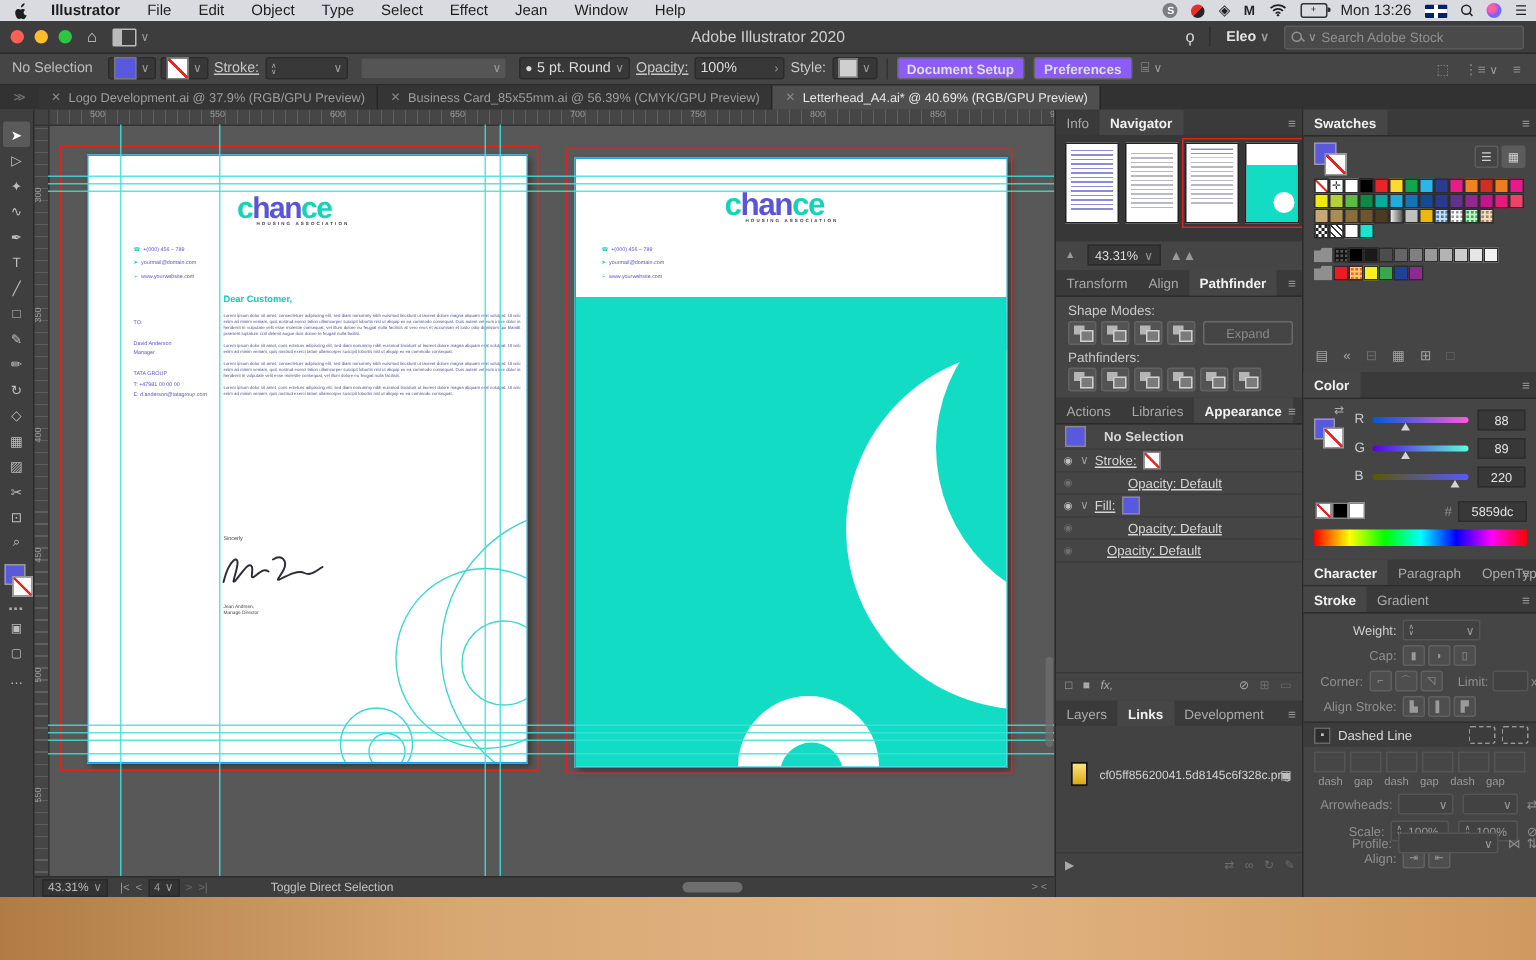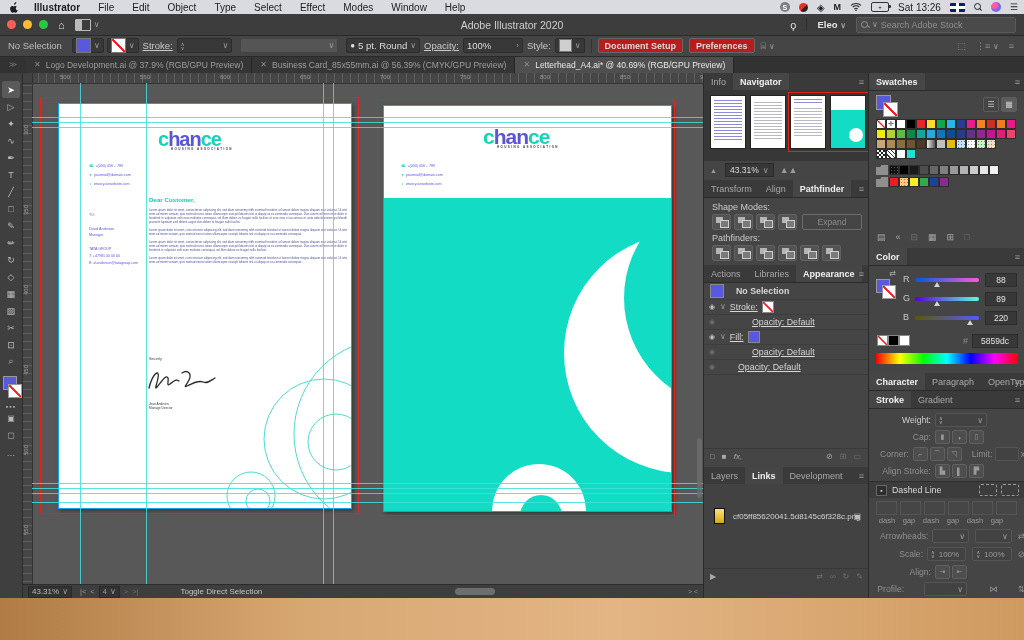--- a/index.html
+++ b/index.html
@@ -36,21 +36,21 @@
   .homeic{color:#d5d5d5;font-size:11px;margin-left:10px;}
   .layout-ic{width:14px;height:10px;border:1px solid #bbb;border-radius:1px;background:linear-gradient(90deg,#bbb 0 40%,#0000 40%);margin-left:10px;}
   
   #controlbar{position:absolute;left:0;top:35px;width:1024px;height:21px;background:#454545;border-bottom:1px solid #2a2a2a;display:flex;align-items:center;font-size:9.5px;color:#c8c8c8;z-index:50;}
   .cb-lab{margin:0 4px;white-space:nowrap;}
   .cb-lab.u{text-decoration:underline;}
   .cbfield{background:#383838;border:1px solid #2c2c2c;border-radius:2px;height:13px;display:flex;align-items:center;padding:0 3px;gap:3px;color:#ddd;}
   .chip{width:13px;height:13px;border:1px solid #777;background:#5859dc;display:inline-block;}
   .chip.none{background:linear-gradient(to top right,#fff 44%,#e22 46% 54%,#fff 56%);}
   .chev{color:#9a9a9a;font-size:8px;}
-  .cbbtn{border:1px solid #666;border-radius:2px;height:13px;display:flex;align-items:center;padding:0 6px;color:#ddd;background:#b91c1c;font-size:9px;font-weight:bold;}
+  .cbbtn{border:1px solid #666;border-radius:2px;height:13px;display:flex;align-items:center;padding:0 6px;color:#ddd;background:#8b5cf6;font-size:9px;font-weight:bold;}
   .sep{width:1px;height:14px;background:#333;margin:0 6px;}
   .stepper{display:inline-flex;flex-direction:column;font-size:5px;color:#aaa;line-height:4px;margin-right:2px;}
   
   #tabbar{position:absolute;left:0;top:56px;width:1024px;height:17px;background:#323232;display:flex;align-items:flex-end;z-index:45;}
   .dtab{height:17px;display:flex;align-items:center;background:#353535;border-right:1px solid #262626;color:#9e9e9e;font-size:8.5px;padding:0 8px;gap:5px;white-space:nowrap;}
   .dtab.on{background:#4f4f4f;color:#e8e8e8;}
   .closeic{color:#8a8a8a;font-size:8px;}
   #tab-lead{width:26px;height:17px;display:flex;align-items:center;justify-content:center;color:#777;font-size:8px;}
   
   #toolbar{position:absolute;left:0;top:73px;width:22px;height:525px;background:#3f3f3f;border-right:1px solid #2c2c2c;z-index:40;display:flex;flex-direction:column;align-items:center;}
@@ -163,37 +163,37 @@
         </svg>
     </span>
     <span id="menu-items">
         <span class="mitem bold">Illustrator</span>
         <span class="mitem">File</span>
         <span class="mitem">Edit</span>
         <span class="mitem">Object</span>
         <span class="mitem">Type</span>
         <span class="mitem">Select</span>
         <span class="mitem">Effect</span>
-        <span class="mitem">Modes</span>
+        <span class="mitem">Jean</span>
         <span class="mitem">Window</span>
         <span class="mitem">Help</span>
       </span>
     <span id="menu-status">
       <span class="sic skype-mc">S</span>
       <span class="sic reddot-mc"></span>
       <span class="sic" style="font-size:10px;">◈</span>
       <span class="sic" style="font-weight:bold;">M</span>
       <span class="sic wifi">
         <svg width="12" height="9" viewBox="0 0 12 9">
             <path d="M1 3.4A7.4 7.4 0 0 1 11 3.4M2.7 5.2a4.9 4.9 0 0 1 6.6 0M4.4 7a2.4 2.4 0 0 1 3.2 0" stroke="#222" fill="none" stroke-width="1.1"></path>
             <circle cx="6" cy="8.2" r=".8" fill="#222"></circle>
           </svg>
       </span>
       <span class="sic batt">+</span>
-      <span style="font-size:10px;">Sat 13:26</span>
+      <span style="font-size:10px;">Mon 13:26</span>
       <span class="sic flag-uk"></span>
       <span class="sic mag"></span>
       <span class="sic siri-mc"></span>
       <span class="sic" style="font-size:9px;">☰</span>
     </span>
   </div>
 
   <div id="titlebar">
     <span class="tl" style="background:#ff5f57;"></span>
     <span class="tl" style="background:#febc2e;"></span>
@@ -715,21 +715,21 @@
         </span>
       <span style="margin-left:6px;">⊘</span>
     </div>
     <div class="skrow" style="top:492px;">
       <span style="width:62px;text-align:right;">Align:</span>
       <span style="display:flex;margin-left:4px;" id="align2btns">
           <span class="skbtn">⇥</span>
           <span class="skbtn">⇤</span>
         </span>
     </div>
-    <div class="skrow" style="top:509px;gap:16px;">
+    <div class="skrow" style="top:482px;">
       <span style="width:62px;text-align:right;">Profile:</span>
       <span class="skfield" style="margin-left:4px;width:62px;">
           <span style="flex:1;"></span>
           <span class="chev">∨</span>
         </span>
       <span style="margin-left:6px;">⋈</span>
       <span style="margin-left:4px;">⇅</span>
     </div>
   <div class="swrow" style="top: 46px;">
         <span class="swcell" style="background: linear-gradient(to right top, rgb(255, 255, 255) 42%, rgb(238, 34, 34) 46%, rgb(238, 34, 34) 54%, rgb(255, 255, 255) 58%);"></span>

